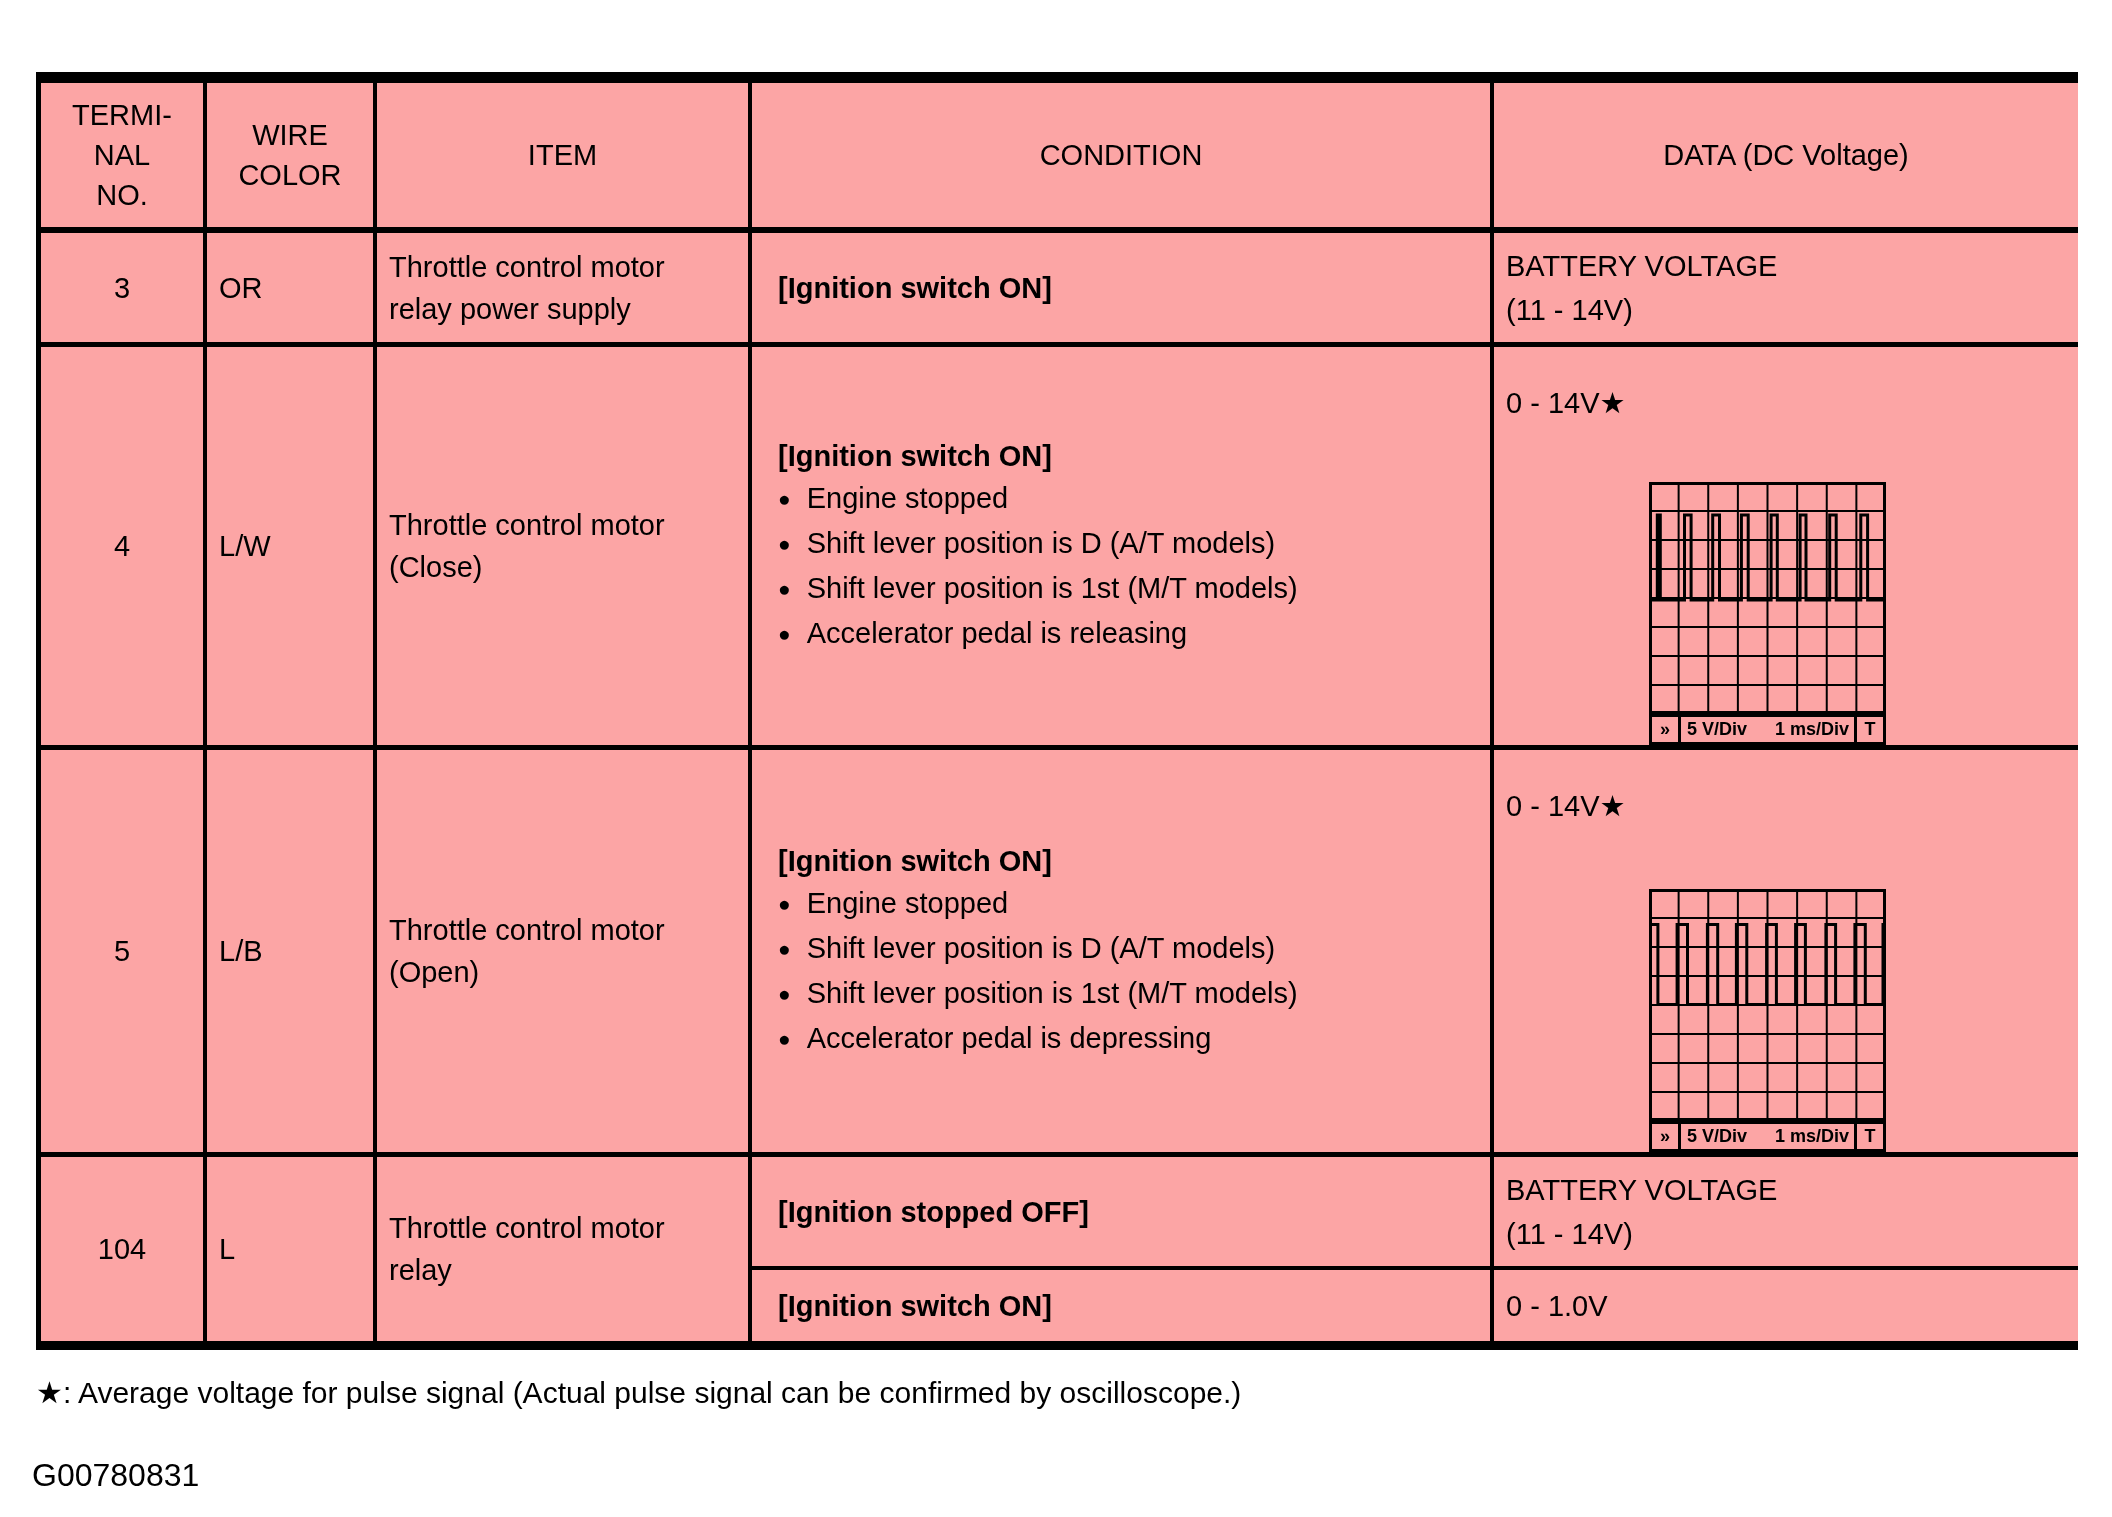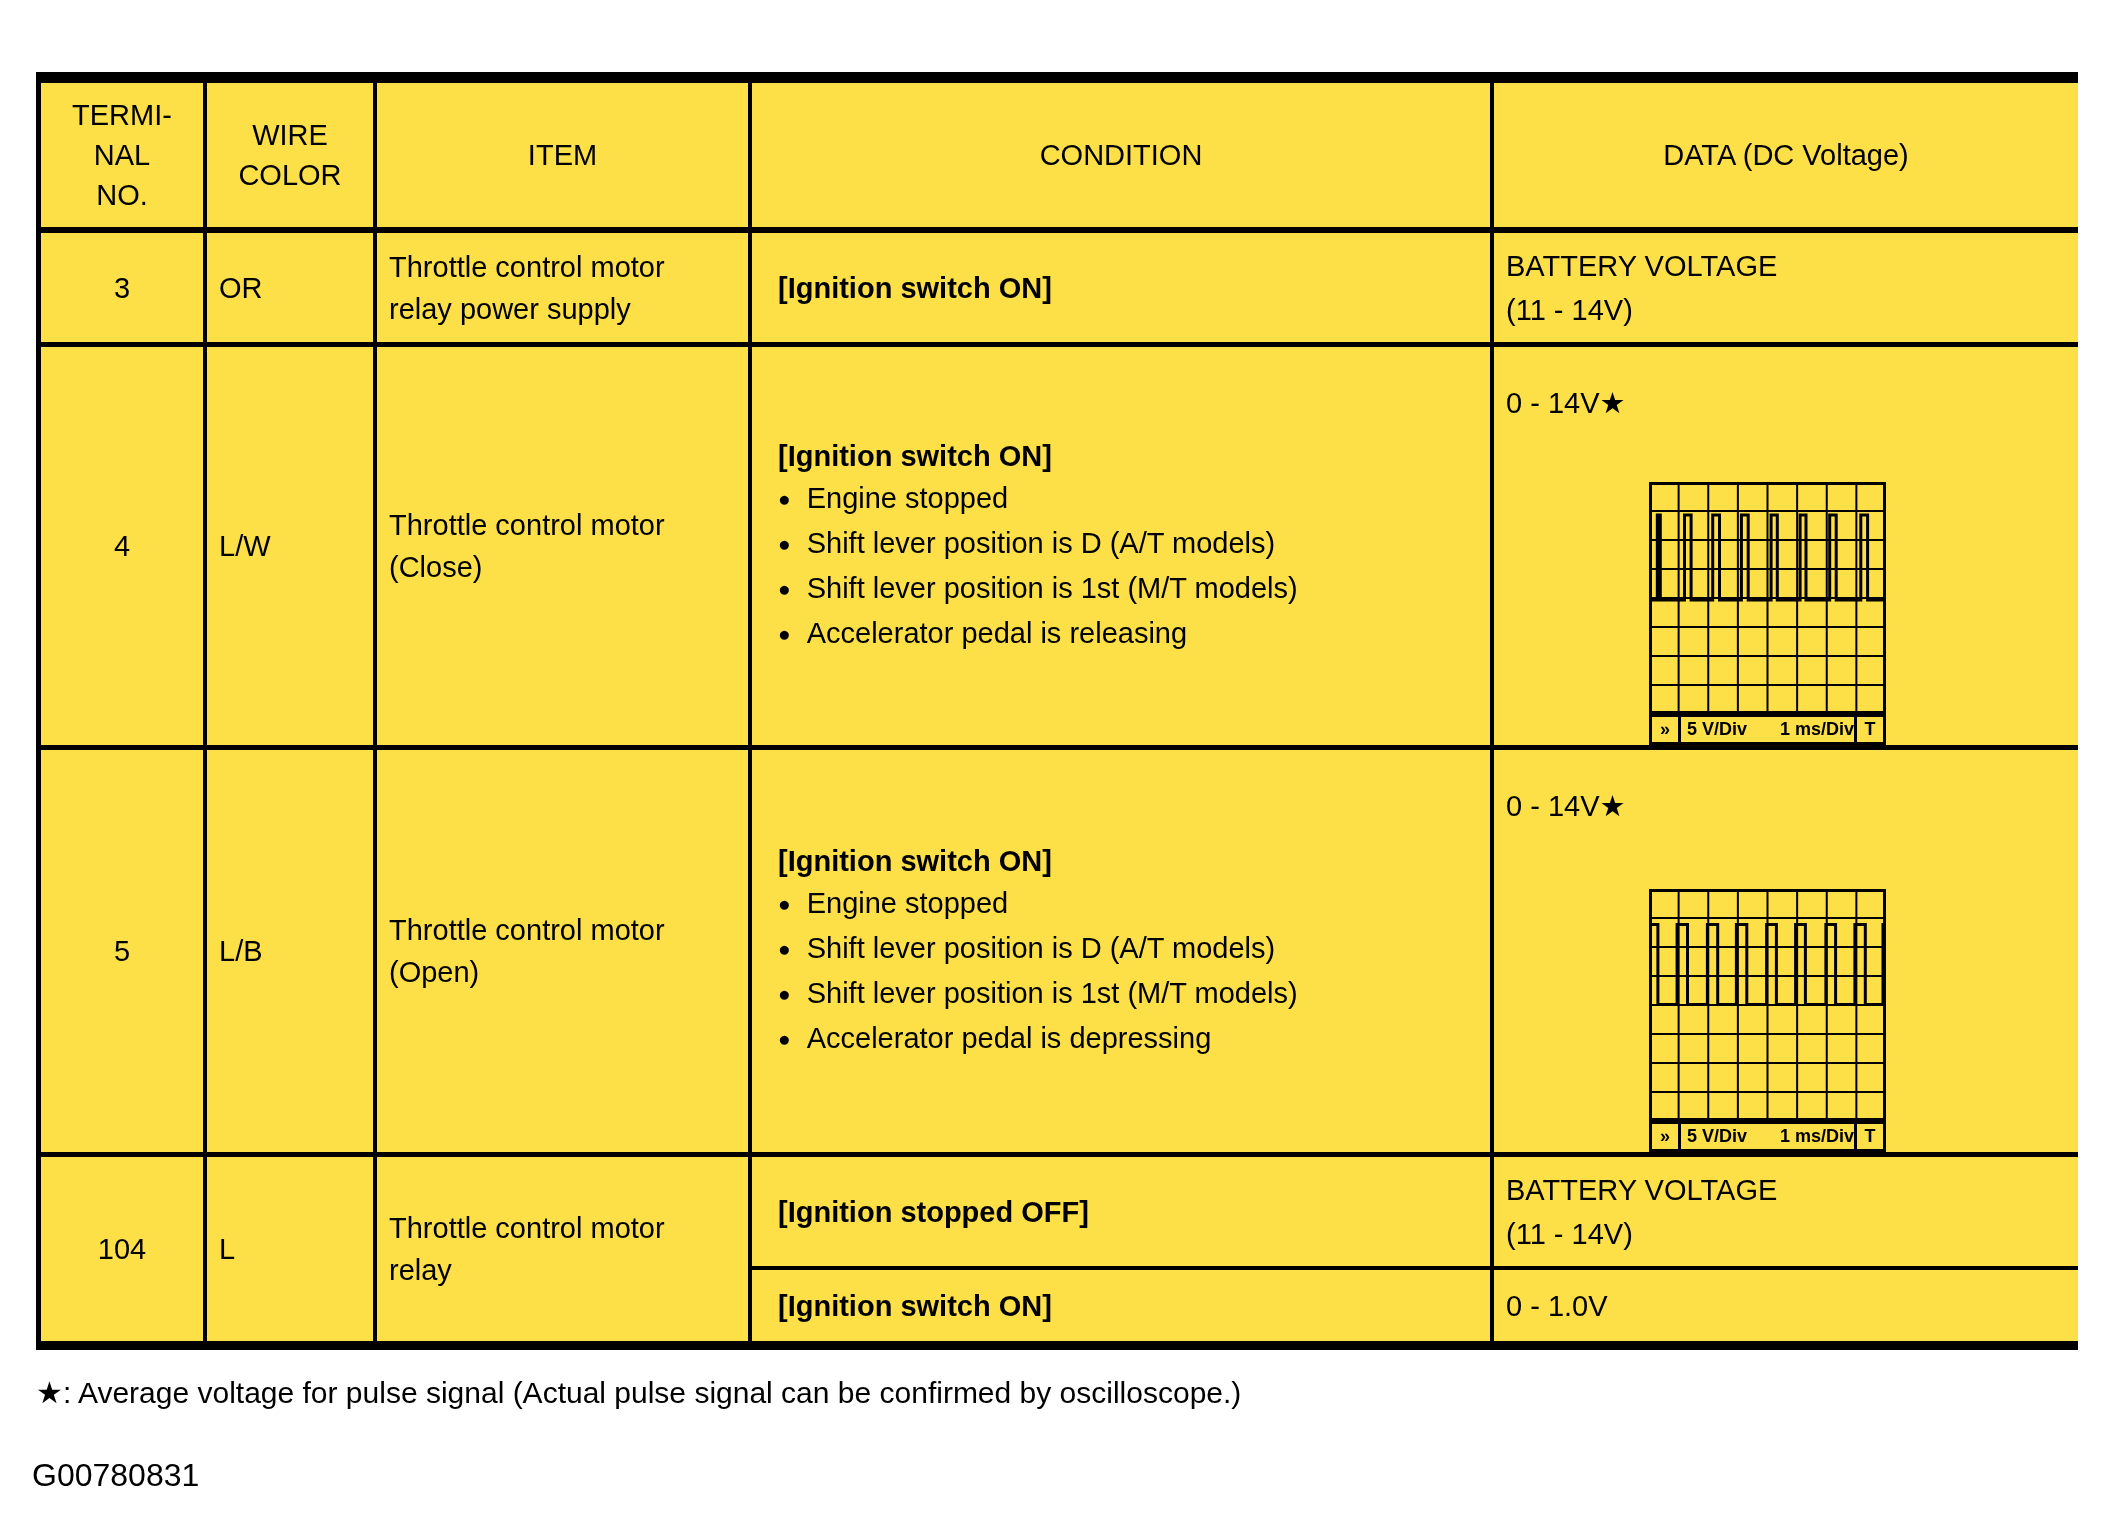--- a/index.html
+++ b/index.html
@@ -10,21 +10,21 @@
   }
   #volt-table {
     position:absolute; left:36px; top:72px;
     display:grid;
     grid-template-columns:166px 170px 375px 742px 584px;
     grid-template-rows:150px 114px 403px 407px 113px 71px;
     border-top:11px solid #000;
     border-left:5px solid #000;
     border-bottom:9px solid #000;
     box-sizing:content-box;
-    background:#fde047;
+    background:#fca5a5;
   }
   .cell {
     box-sizing:border-box;
     border-right:4px solid #000;
     border-bottom:5px solid #000;
     display:flex; flex-direction:column; justify-content:center;
     font-size:29px; line-height:42px;
     overflow:hidden;
   }
   .c1{grid-column:1} .c2{grid-column:2} .c3{grid-column:3} .c4{grid-column:4} .c5{grid-column:5}
@@ -50,21 +50,21 @@
     box-sizing:border-box; width:237px; height:31px; border:3px solid #000;
     display:flex; align-items:center; font-size:18px; font-weight:700; line-height:25px;
   }
   .sb-box{
     box-sizing:border-box; height:100%; width:29px; flex:0 0 auto;
     display:flex; align-items:center; justify-content:center;
   }
   .sb-box-left{border-right:3px solid #000;}
   .sb-box-right{border-left:3px solid #000;}
   .sb-vdiv{margin-left:6px; flex:1 1 auto; text-align:left;}
-  .sb-tdiv{text-align:right;}
+  .sb-tdiv{margin-right:5px; text-align:right;}
   #footnote{position:absolute; left:36px; top:1374px; font-size:30px; line-height:38px;}
   #figure-id{position:absolute; left:32px; top:1424px; font-size:32px; line-height:30px;margin-top:36px;}
 </style>
 </head>
 <body>
 
 <div id="page">
 
   <div id="volt-table">
 

